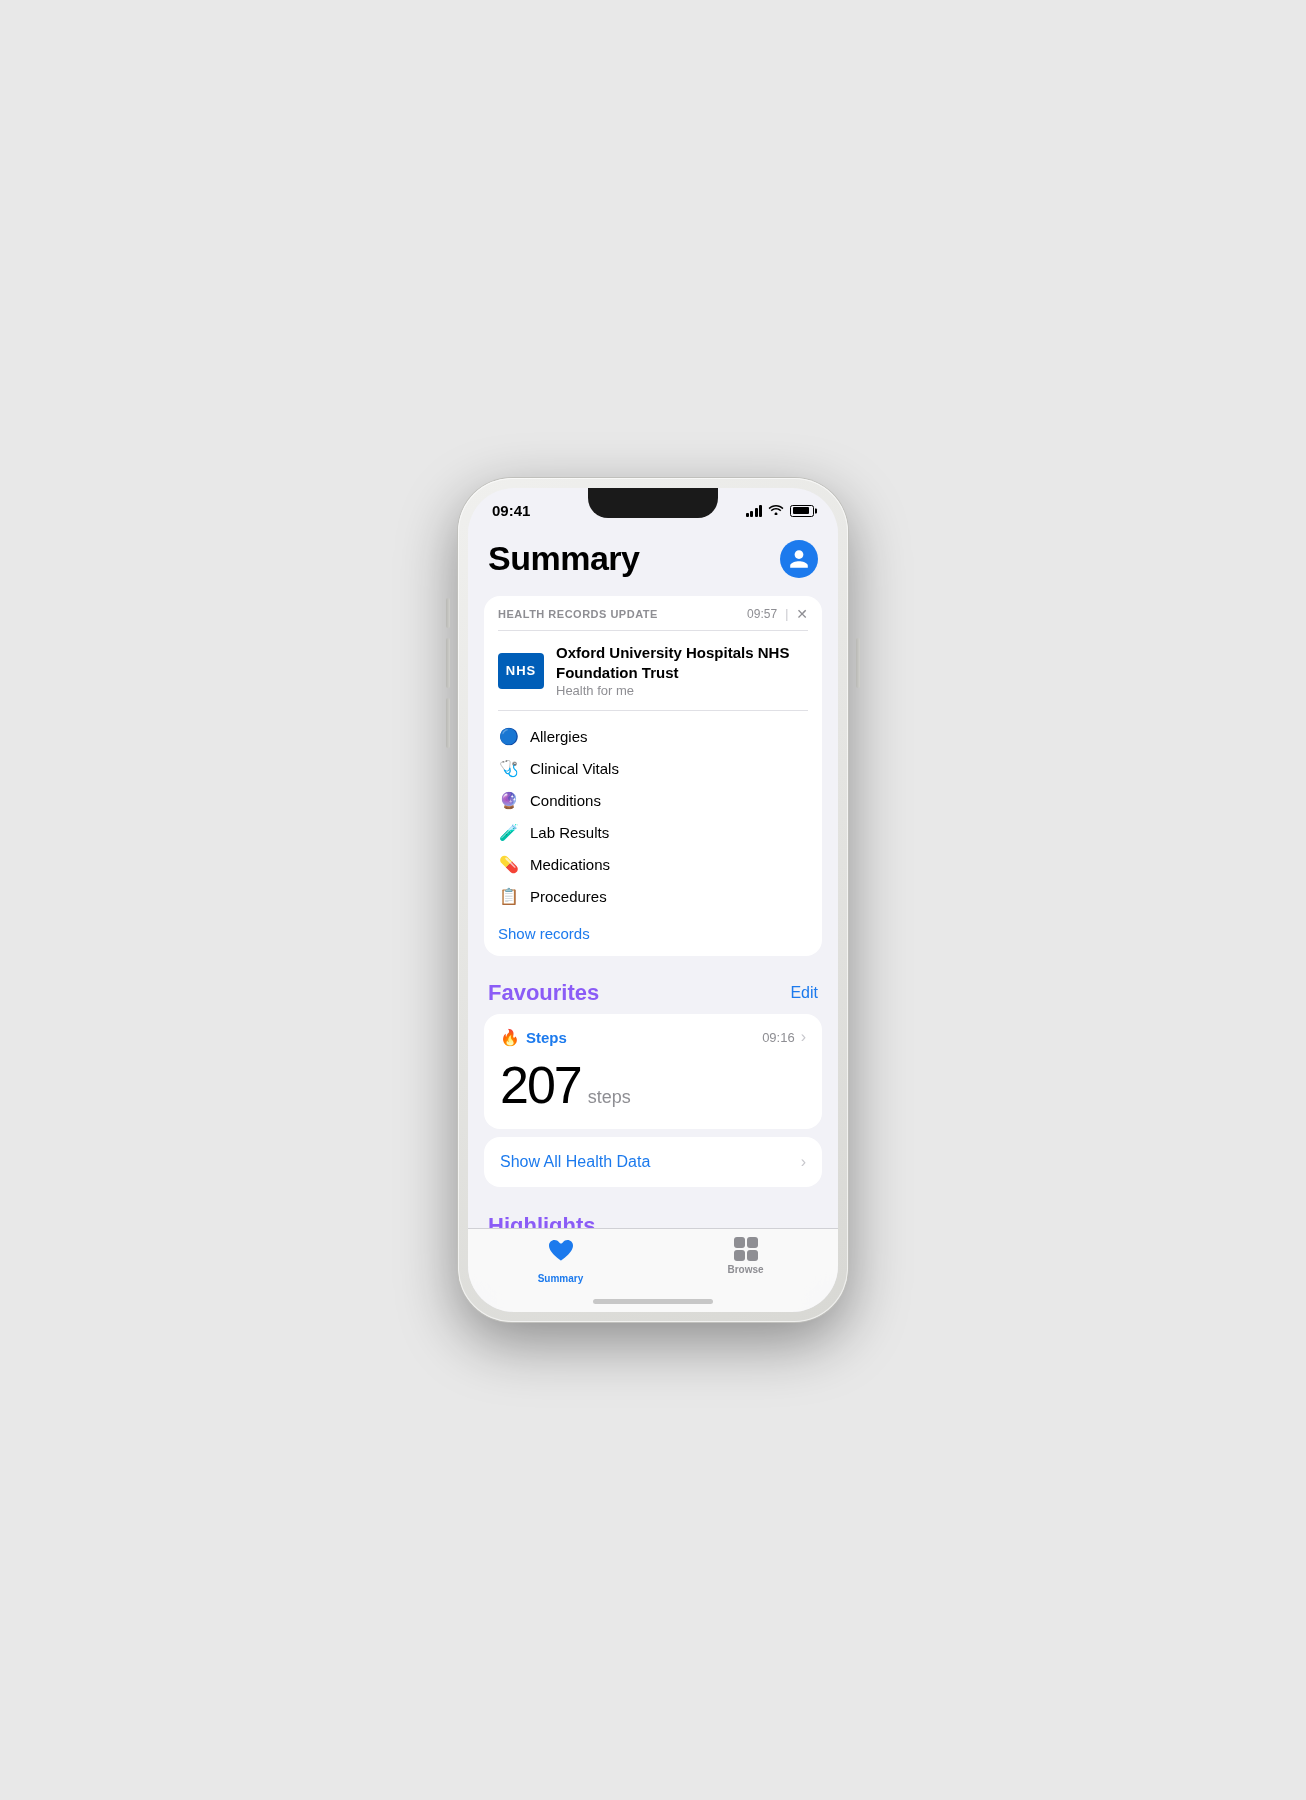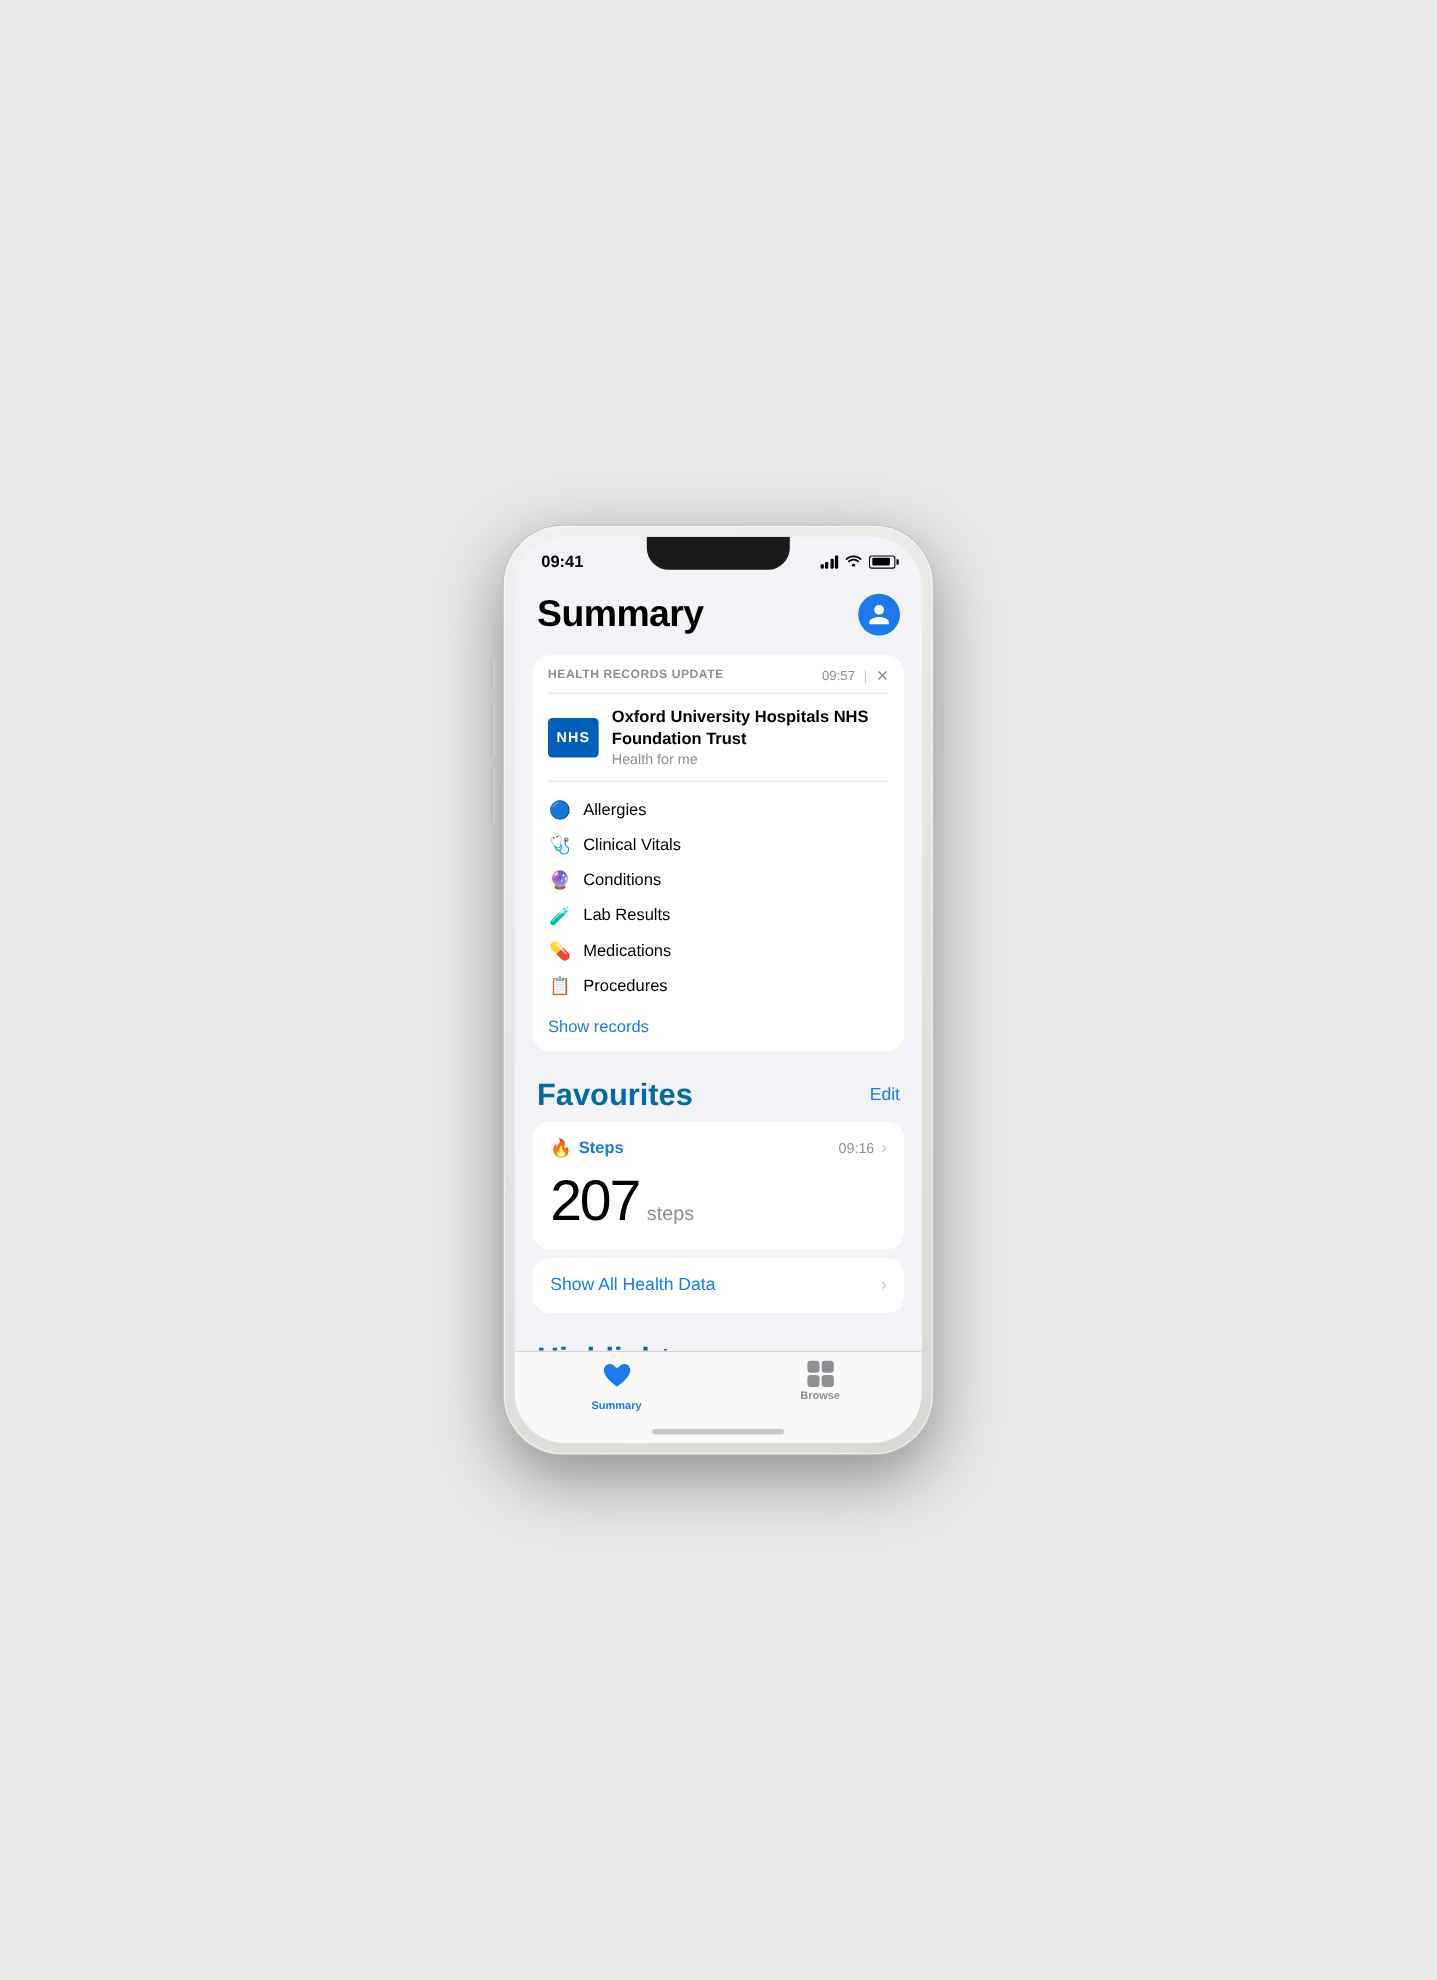--- a/index.html
+++ b/index.html
@@ -275,23 +275,23 @@
 
     
     .section-title-row {
       display: flex;
       justify-content: space-between;
       align-items: center;
       padding: 18px 20px 8px;
     }
 
     .section-title {
-      font-size: 28px;
+      font-size: 22px;
       font-weight: 700;
-      color: #0369a1;
+      color: #8b5cf6;
     }
 
     .section-action {
       font-size: 16px;
       color: #1c7aed;
       cursor: pointer;
     }
 
     
     .fav-card {

